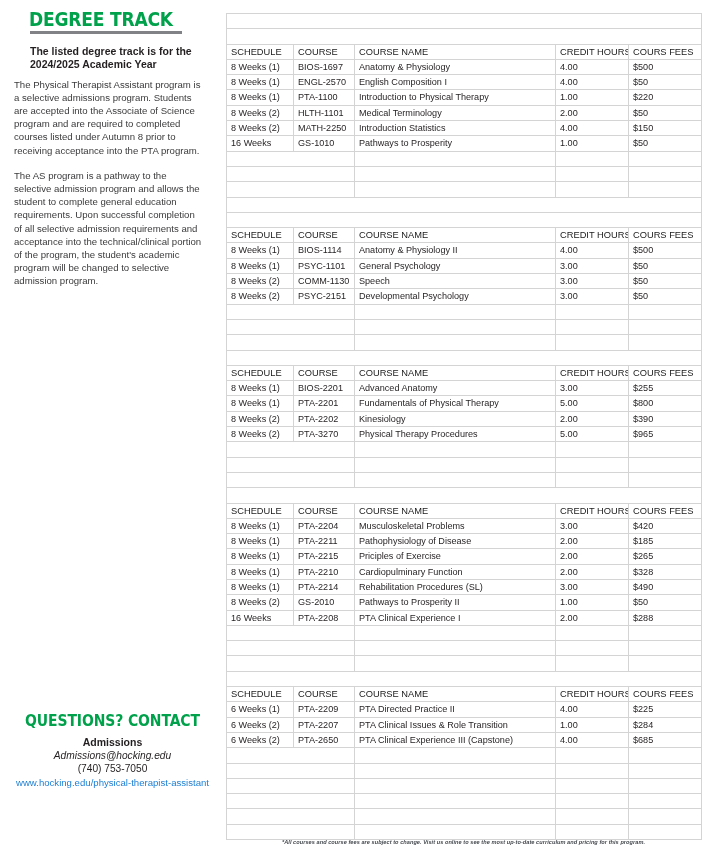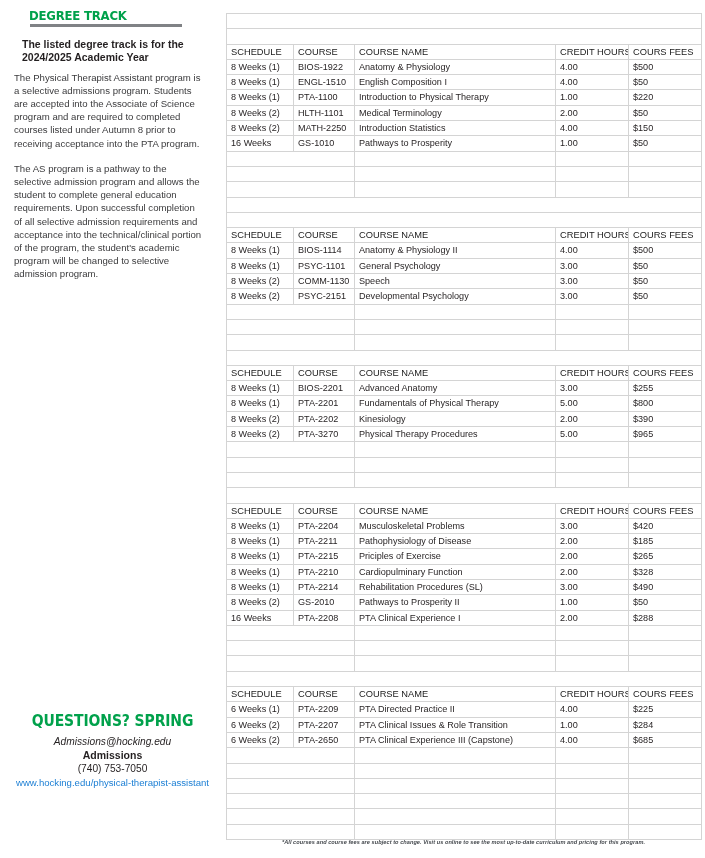--- a/index.html
+++ b/index.html
@@ -17,37 +17,37 @@
   
   #left-panel {
     position: absolute;
     left: 0; top: 0;
     width: 225px; height: 858px;
     padding: 6px 12px 0 14px;
   }
   #degree-track-heading {
     font-family: "DejaVu Sans Condensed", "Liberation Sans Narrow", "Liberation Sans", sans-serif;
     font-weight: bold;
-    font-size: 13px;
+    font-size: 19px;
     letter-spacing: -0.2px;
     color: #00a14b;
     margin: 2px 0 0 15px;
   }
   #degree-track-rule {
     height: 2.5px;
     background: #808285;
     margin: 1px 0 11px 16px;
     width: 152px;
   }
   .intro-bold {
     font-weight: bold;
     font-size: 10.5px;
     line-height: 13.5px;
     color: #231f20;
-    margin: 0 0 6px 8px;
+    margin: 0 0 6px 16px;
     padding-right: 12px;
   }
   .intro-para {
     font-size: 9.6px;
     line-height: 13.2px;
     color: #3b3b3d;
     margin: 0 0 12px 0;
     padding-right: 10px;
   }
 
@@ -184,23 +184,23 @@
 
 <div id="left-panel">
   <div id="degree-track-heading">DEGREE TRACK</div>
   <div id="degree-track-rule"></div>
   <p class="intro-bold">The listed degree track is for the 2024/2025 Academic Year</p>
   <p class="intro-para">The Physical Therapist Assistant program is a selective admissions program. Students are accepted into the Associate of Science program and are required to completed courses listed under Autumn 8 prior to receiving acceptance into the PTA program.</p>
   <p class="intro-para">The AS program is a pathway to the selective admission program and allows the student to complete general education requirements. Upon successful completion of all selective admission requirements and acceptance into the technical/clinical portion of the program, the student's academic program will be changed to selective admission program.</p>
 </div>
 
 <div id="contact-block">
-  <div id="contact-heading">QUESTIONS? SPRING</div>
+  <div id="contact-heading">QUESTIONS? CONTACT</div>
+  <div id="contact-dept">Admissions</div>
   <div id="contact-email">Admissions@hocking.edu</div>
-  <div id="contact-dept">Admissions</div>
   <div id="contact-phone">(740) 753-7050</div>
   <div id="contact-url">www.hocking.edu/physical-therapist-assistant</div>
 </div>
 
 <div id="table-panel">
   <table class="sched">
     <colgroup>
       <col class="c-sched">
         <col class="c-course">
         <col class="c-name">
@@ -216,28 +216,28 @@
         </tr>
         <tr>
           <td class="colhead">SCHEDULE</td>
           <td class="colhead">COURSE</td>
           <td class="colhead">COURSE NAME</td>
           <td class="colhead">CREDIT HOURS</td>
           <td class="colhead">COURS FEES</td>
         </tr>
         <tr>
           <td>8 Weeks (1)</td>
-          <td>BIOS-1922</td>
+          <td>BIOS-1697</td>
           <td>Anatomy &amp; Physiology</td>
           <td>4.00</td>
           <td>$500</td>
         </tr>
         <tr>
           <td>8 Weeks (1)</td>
-          <td>ENGL-1510</td>
+          <td>ENGL-2570</td>
           <td>English Composition I</td>
           <td>4.00</td>
           <td>$50</td>
         </tr>
         <tr>
           <td>8 Weeks (1)</td>
           <td>PTA-1100</td>
           <td>Introduction to Physical Therapy</td>
           <td>1.00</td>
           <td>$220</td>

